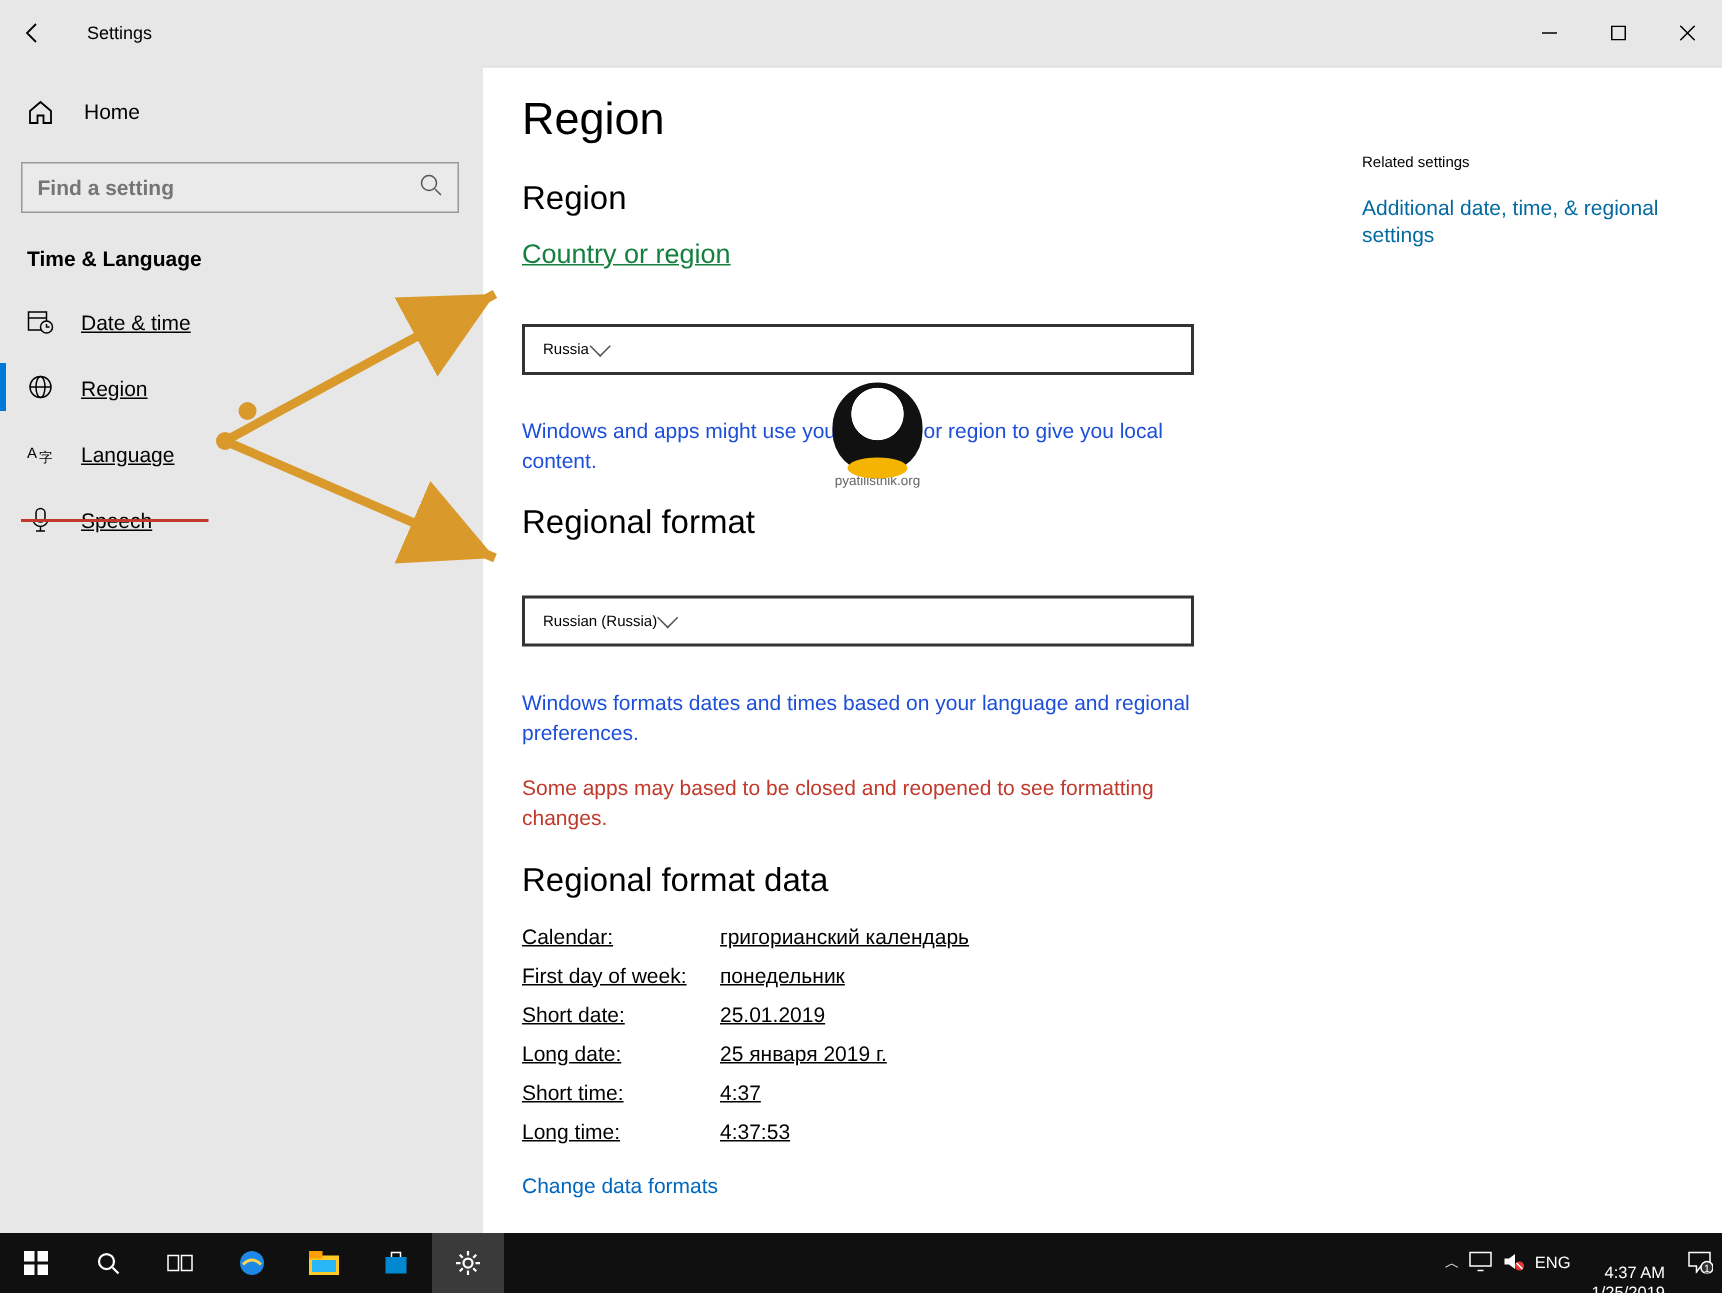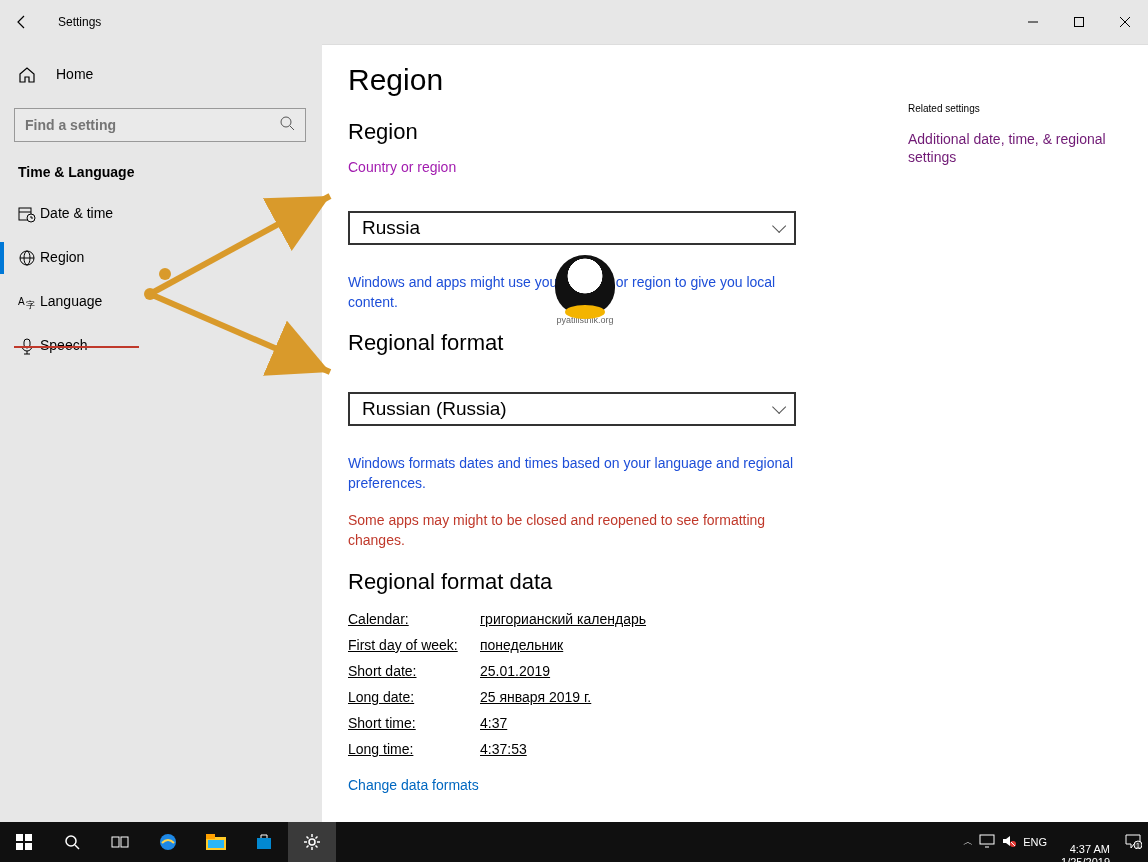--- a/index.html
+++ b/index.html
@@ -13,43 +13,43 @@
 .titlebar .winbtn { width: 46px; height: 32px; display: flex; align-items: center; justify-content: center; font-size: 11px; }
 
 
 .sidebar { position: absolute; top: 44px; left: 0; width: 322px; height: calc(100% - 44px - 40px); background: #e7e7e7; padding: 12px 0 0 0; }
 .home-row { display: flex; align-items: flex-start; padding: 10px 18px; gap: 20px; }
 .home-row .icon { width: 18px; display:flex; align-items:center; justify-content:center;}
 .home-row span { font-size: 14px; }
 .searchbox { margin: 14px 14px 0 14px; width: 292px; height: 34px; border: 1px solid #999; background: #eaeaea; display: flex; align-items: center; padding: 0 10px; justify-content: space-between; }
 .searchbox input { border: none; background: transparent; outline: none; font-size: 14px; flex: 1; color: #555; font-weight: bold;}
 .category { font-weight: 600; font-size: 14px; padding: 22px 18px 12px; }
-.navitem { display: flex; align-items: flex-start; padding: 13px 18px; gap: 4px; position: relative; }
+.navitem { display: flex; align-items: flex-end; padding: 13px 18px; gap: 18px; position: relative; text-decoration: underline; }
 .navitem .icon { width: 18px; display:flex; align-items:center; justify-content:center;}
 .navitem span { font-size: 14px; }
 .navitem.active::before { content:""; position:absolute; left:0; top:6px; bottom:6px; width:4px; background:#0078d7;}
 .red-underline { position:absolute; left:14px; width: 125px; height:2px; background:#c0392b; top: 302px;}
 
 
 .main { position: absolute; top: 44px; left: 322px; right: 0; bottom: 40px; background:#fff; display:flex; border-top: 1px solid #ddd;}
 .content { padding: 18px 26px; flex: 1; max-width: 560px;}
 .content h1 { font-size: 30px; font-weight: 400; margin-bottom: 22px; }
 .content h2 { font-size: 22px; font-weight: 400; margin-top: 8px; margin-bottom: 14px; }
-.label { font-size: 14px; margin-bottom: 8px; color:#a21caf; }
-.combo { width: 448px; height: 34px; border: 2px solid #333; display:flex; align-items:center; padding: 0 12px; justify-content:space-between; font-size:19px; margin-bottom:14px; background:#fff;margin-top:36px;}
+.label { font-size: 18px; margin-bottom: 8px; color:#15803d;text-decoration:underline; }
+.combo { width: 448px; height: 34px; border: 2px solid #333; display:flex; align-items:center; padding: 0 12px; font-size:10px; margin-bottom:14px; background:#fff;margin-top:36px;}
 .desc { font-size: 14px; color:#1d4ed8; margin-bottom: 18px; max-width: 448px; line-height:1.4;margin-top:28px;}
 .warning { font-size: 14px; color: #c0392b; margin-bottom: 18px; max-width: 448px; line-height:1.4;}
 .data-table { display: grid; grid-template-columns: 132px auto; row-gap: 6px; font-size: 14px; margin-top: 10px; margin-bottom: 18px;}
 .data-table div { padding: 2px 0; text-decoration: underline; }
 .link { color: #0067c0; font-size: 14px; cursor: pointer; }
 
 
 .related { padding: 58px 26px; width: 260px; }
 .related-title { font-size: 10px; margin-bottom: 16px; }
-.related a { color: #701a75; font-size: 14px; text-decoration: none; }
+.related a { color: #0369a1; font-size: 14px; text-decoration: none; }
 
 
 .taskbar { position: absolute; bottom: 0; left: 0; right: 0; height: 40px; background: #101010; display: flex; align-items: center; color: #fff; }
 .taskbar .tb-item { width: 48px; height: 40px; display: flex; align-items: center; justify-content: center; }
 .taskbar .tb-item.active { background: #3a3a3a; }
 .taskbar .spacer { flex: 1; }
 .taskbar .tray { display: flex; align-items: center; gap: 6px; padding-right: 6px; font-size: 11px;}
 .taskbar .clock { text-align: right; font-size: 11px; line-height: 1.2; padding: 0 8px; margin-top: 28px;}
 .chevron { display:inline-block; width:10px; height:10px; border-right:1px solid #555; border-bottom:1px solid #555; transform: rotate(45deg) translateY(-3px);}
 
@@ -178,21 +178,21 @@
       <span class="chevron"></span>
     </div>
     <div class="desc">Windows and apps might use your country or region to give you local content.</div>
 
     <h2>Regional format</h2>
     <div class="combo">
       <span>Russian (Russia)</span>
       <span class="chevron"></span>
     </div>
     <div class="desc">Windows formats dates and times based on your language and regional preferences.</div>
-    <div class="warning">Some apps may might to be closed and reopened to see formatting changes.</div>
+    <div class="warning">Some apps may based to be closed and reopened to see formatting changes.</div>
 
     <h2>Regional format data</h2>
     <div class="data-table">
       <div>Calendar:</div>
       <div>григорианский календарь</div>
       <div>First day of week:</div>
       <div>понедельник</div>
       <div>Short date:</div>
       <div>25.01.2019</div>
       <div>Long date:</div>

